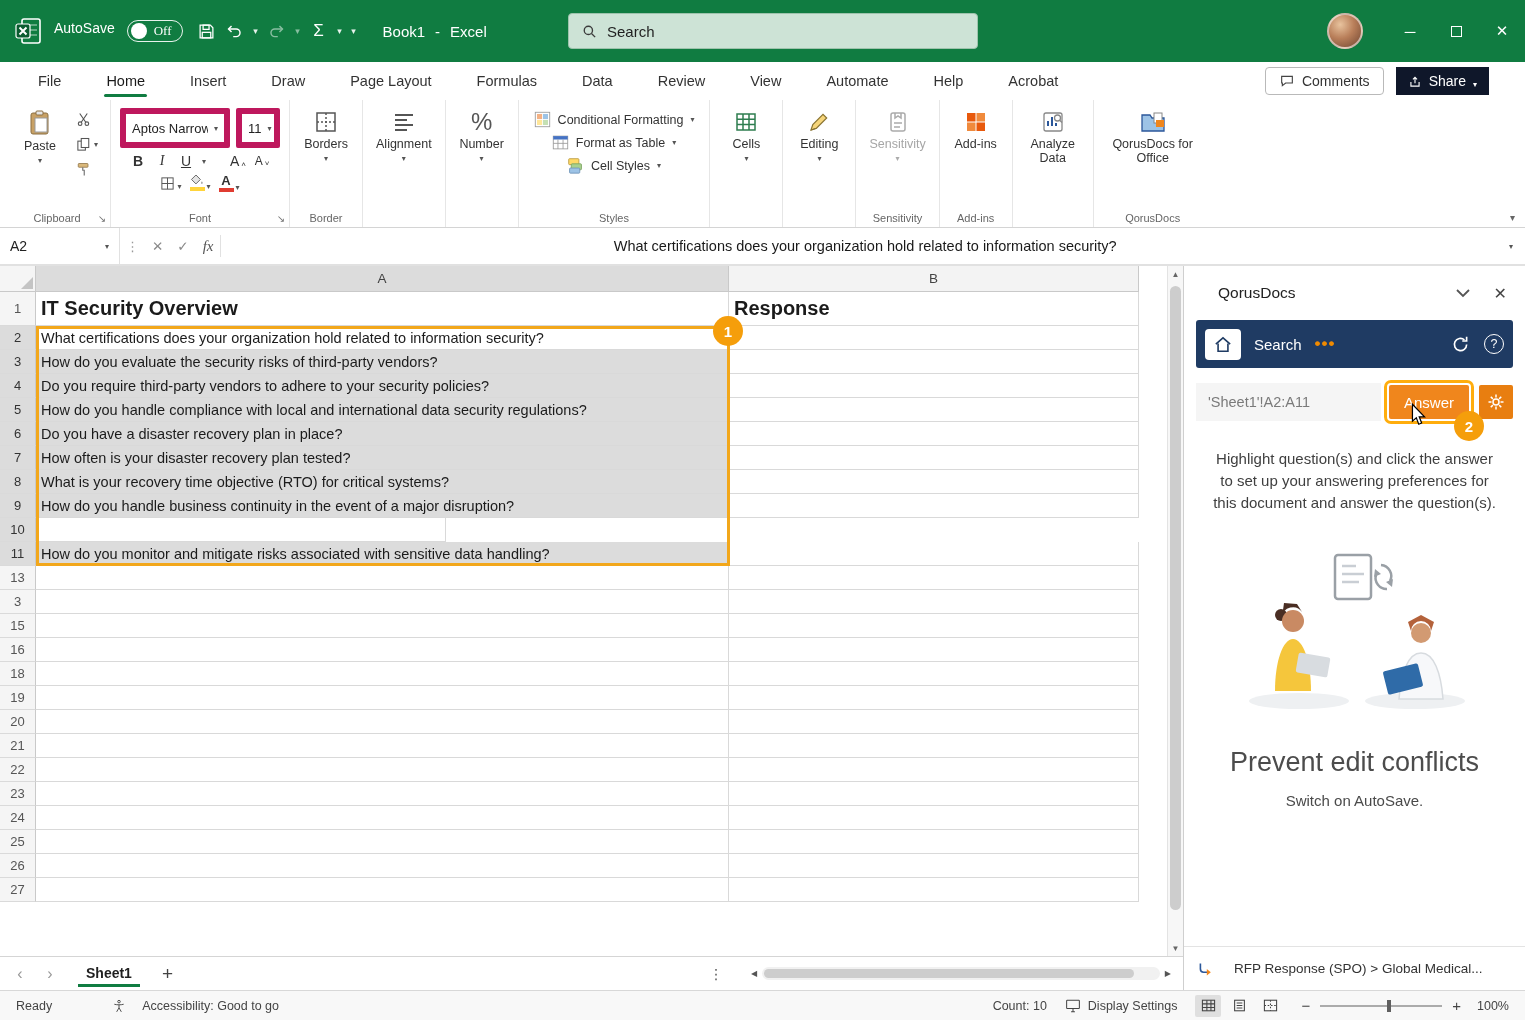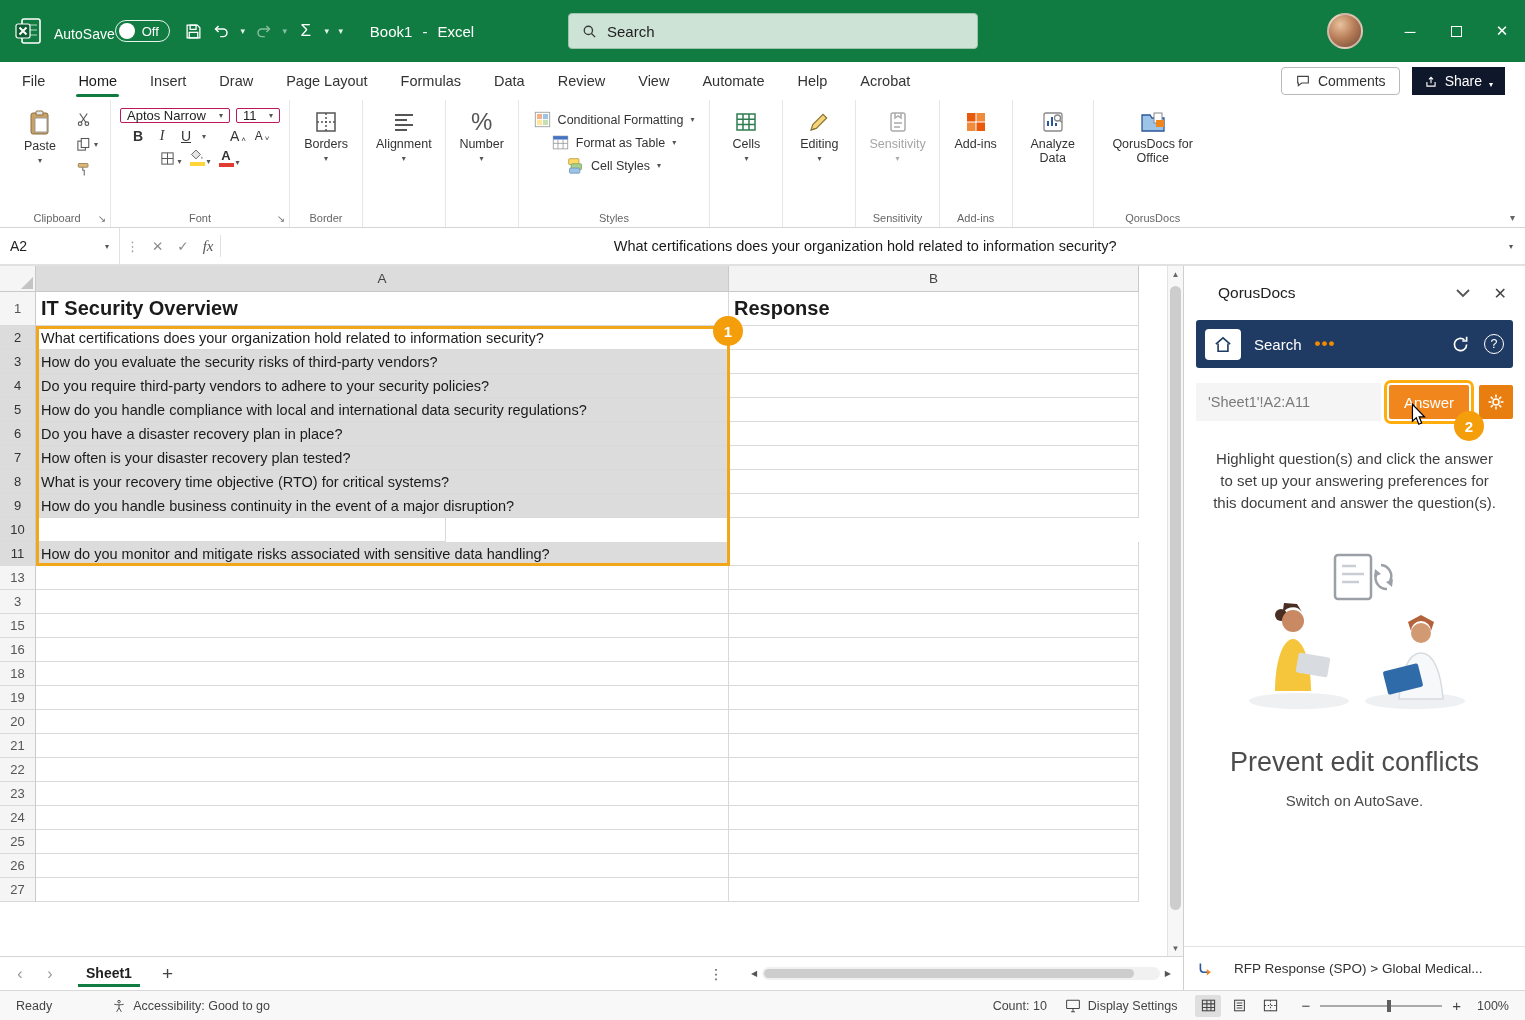--- a/index.html
+++ b/index.html
@@ -3,55 +3,55 @@
 <meta charset="utf-8">
 <style>
   * { box-sizing: border-box; margin: 0; padding: 0; }
   html,body { width:1525px; height:1020px; overflow:hidden; }
   body { font-family:"Liberation Sans", sans-serif; background:#fff; color:#222; }
   #app { width:1525px; height:1020px; display:flex; flex-direction:column; }
 
   
   .titlebar { height:62px; background:#107C41; display:flex; align-items:center; padding-left:14px; position:relative; flex:0 0 62px; }
   .excel-logo { width:28px; height:28px; margin-right:12px; }
-  .autosave { display:flex; align-items:flex-end; gap:0; color:#fff; font-size:14px; }
+  .autosave { display:flex; align-items:flex-start; gap:12px; color:#fff; font-size:14px; }
   .as-toggle { display:flex; align-items:center; gap:7px; border:1.5px solid rgba(255,255,255,.9); border-radius:13px; padding:2px 10px 2px 3px; cursor:default; }
   .as-knob { width:16px; height:16px; border-radius:50%; background:#fff; }
-  .as-state { color:#fff; font-size:13px; }
+  .as-state { color:#fff; font-size:13px;font-family:Liberation Serif, serif; }
   .qat { display:flex; align-items:center; margin-left:10px; }
   .qat-btn { min-width:28px; height:30px; display:flex; align-items:center; justify-content:center; color:#fff; font-size:17px; }
   .qat-dd { color:#fff; font-size:9px; width:14px; text-align:center; opacity:.9; }
   .dim { opacity:.5; }
   .book { color:#fff; font-size:15px; margin-left:22px; display:flex; gap:10px; align-items:center; white-space:nowrap; }
   .search-pill { position:absolute; left:568px; top:13px; width:410px; height:36px; background:#CDE3D6; border:1px solid #9DC3AC; border-radius:4px; display:flex; align-items:center; gap:10px; padding:0 13px; color:#1f1f1f; font-size:15px; }
   .tb-right { margin-left:auto; display:flex; align-items:center; height:100%; }
   .avatar { width:36px; height:36px; border-radius:50%; margin-right:24px; background:radial-gradient(circle at 35% 30%, #E8C39E 0%, #B97F5A 45%, #6E4430 100%); border:2px solid rgba(255,255,255,.55); }
   .win-btn { width:46px; height:62px; display:flex; align-items:center; justify-content:center; color:#fff; font-size:15px; }
   .max-box { width:11px; height:11px; border:1.5px solid #fff; }
 
   
-  .menubar { height:38px; display:flex; align-items:center; padding:0 20px; gap:29px; font-size:14.5px; color:#333; background:#fff; flex:0 0 38px; }
+  .menubar { height:38px; display:flex; align-items:center; padding:0 36px; gap:41px; font-size:14.5px; color:#333; background:#fff; flex:0 0 38px; }
   .mtab { position:relative; padding:8px 2px; white-space:nowrap; cursor:default; }
   .mtab.active { color:#1a1a1a; }
   .mtab.active:after { content:""; position:absolute; left:0; right:0; bottom:0; height:3px; background:#107C41; border-radius:2px; }
   .mb-right { margin-left:auto; display:flex; align-items:center; gap:12px; }
   .comments-btn { display:flex; align-items:center; gap:7px; border:1px solid #B9B9B9; border-radius:4px; padding:5px 13px; font-size:14px; color:#333; }
   .share-btn { display:flex; align-items:flex-end; gap:7px; background:#0f172a; color:#fff; border-radius:0; padding:6px 12px; font-size:14px; }
 
   
   .ribbon { height:128px; background:#fff; border-bottom:1px solid #D4D4D4; display:flex; align-items:stretch; padding:0 4px; position:relative; flex:0 0 128px; }
   .rgroup { position:relative; display:flex; flex-direction:column; align-items:center; padding:8px 9px 20px; border-right:1px solid #E6E6E6; }
   .rg-label { position:absolute; bottom:3px; left:0; right:0; text-align:center; font-size:11px; color:#666; white-space:nowrap; }
   .launcher { position:absolute; bottom:3px; right:4px; font-size:10px; color:#777; }
   .rg-row { display:flex; gap:6px; align-items:flex-start; }
   .bigbtn { display:flex; flex-direction:column; align-items:center; justify-content:flex-start; gap:3px; font-size:12.5px; color:#333; min-width:54px; padding:2px 4px; text-align:center; line-height:1.15; }
   .bigbtn .dd { font-size:8px; color:#555; }
   .mini-col { display:flex; flex-direction:column; gap:3px; }
   .minibtn { display:flex; align-items:center; gap:3px; height:22px; padding:0 3px; font-size:14px; color:#444; }
-  .combo { border:1px solid #be185d; border-radius:2px; height:15px; font-size:13px; color:#222; padding:0 6px; display:flex; align-items:center; gap:6px; background:#fff; }
+  .combo { border:6px solid #be185d; border-radius:2px; height:40px; font-size:13px; color:#222; padding:0 6px; display:flex; align-items:center; gap:6px; background:#fff; }
   .combo .dd, .dd { font-size:8px; color:#555; }
   .w108 { width:110px; } .w44 { width:44px; }
   .fmt-row { display:flex; align-items:center; gap:8px; margin-top:5px; }
   .fmt-btn { font-size:14px; color:#333; display:flex; align-items:flex-end; gap:2px; min-width:16px; justify-content:center; }
   .fmt-b { font-weight:700; } .fmt-i { font-style:italic; font-family:"Liberation Serif",serif; } .fmt-u { text-decoration:underline; }
   .color-bar { display:inline-block; width:15px; height:4px; margin-top:1px; }
   .stack { display:flex; flex-direction:column; align-items:center; line-height:1; }
   .stylebtn { display:flex; align-items:center; gap:7px; font-size:12.5px; color:#333; padding:3px 6px; white-space:nowrap; }
   .disabledg { color:#A6A6A6; }
   .ribbon-collapse { position:absolute; right:10px; bottom:4px; font-size:10px; color:#666; }
@@ -126,21 +126,21 @@
   .cursor-svg { position:absolute; left:22px; top:18px; z-index:4; }
   .gear-btn { width:34px; height:34px; background:#E87E10; display:flex; align-items:center; justify-content:center; margin-left:10px; border-radius:2px; }
   .panel-instructions { margin:26px 26px 0; text-align:center; font-size:15px; color:#3F3F3F; line-height:1.45; }
   .panel-illustration { margin:36px auto 0; }
   .panel-headline { margin-top:26px; text-align:center; font-size:27px; color:#4C4C4C; }
   .panel-subtext { margin-top:14px; text-align:center; font-size:15px; color:#4A4A4A; }
   .panel-footer { margin-top:auto; border-top:1px solid #E3E3E3; padding:12px 14px; display:flex; align-items:center; gap:20px; font-size:13.5px; color:#333; white-space:nowrap; overflow:hidden; flex:0 0 44px; }
 
   
   .statusbar { height:30px; background:#F8F8F8; border-top:1px solid #D8D8D8; display:flex; align-items:center; font-size:12.5px; color:#444; padding:0 16px; gap:24px; flex:0 0 30px; }
-  .sb-acc { display:flex; align-items:center; gap:7px; margin-left:36px; }
+  .sb-acc { display:flex; align-items:center; gap:16px; margin-left:36px; }
   .sb-right { margin-left:auto; display:flex; align-items:center; gap:18px; }
   .sb-disp { display:flex; align-items:center; gap:7px; }
   .view-icons { display:flex; align-items:center; gap:5px; }
   .view-btn { width:26px; height:22px; display:flex; align-items:center; justify-content:center; border-radius:2px; }
   .view-btn.active { background:#DFDFDF; }
   .zoom { display:flex; align-items:center; gap:10px; }
   .zoom-sign { font-size:15px; color:#444; }
   .zoom-track { width:122px; height:2px; background:#ABABAB; position:relative; }
   .zoom-thumb { position:absolute; left:55%; top:-5px; width:4px; height:12px; background:#5f5f5f; }
   .zoom-pct { min-width:38px; text-align:right; }

